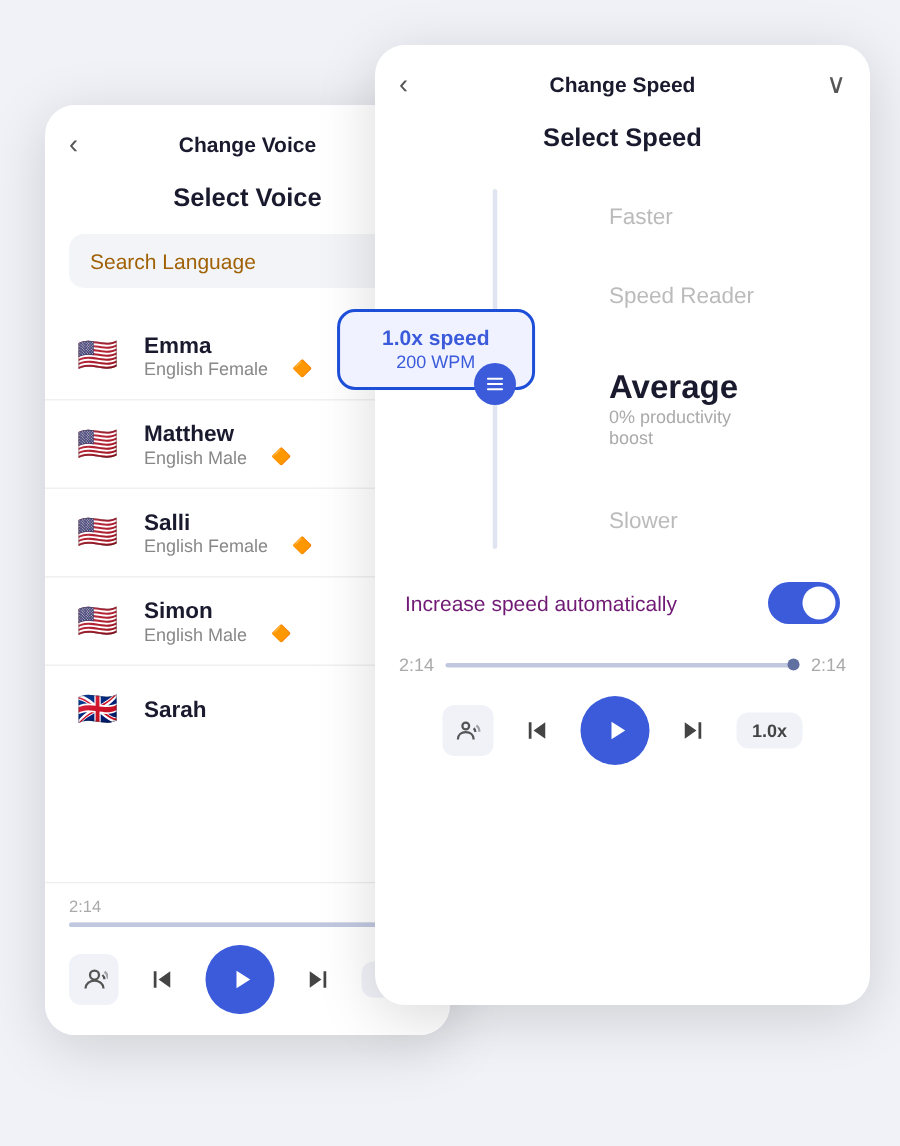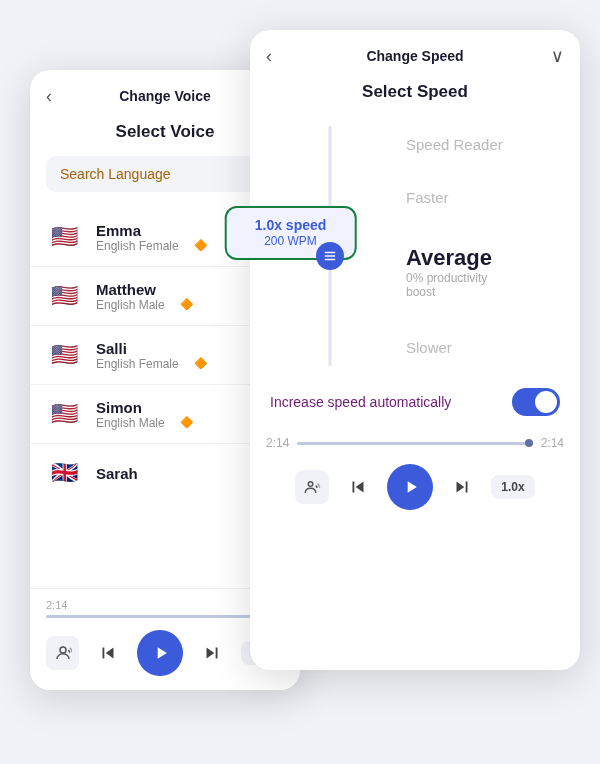--- a/index.html
+++ b/index.html
@@ -216,21 +216,21 @@
 
     
     .speed-slider-area {
       display: flex;
       align-items: stretch;
       padding: 10px 20px 10px;
       min-height: 260px;
     }
     .speed-bubble {
       background: #f0f3ff;
-      border: 2px solid #15803d;
+      border: 2px solid #1d4ed8;
       border-radius: 12px;
       padding: 8px 28px;
       text-align: center;
       color: #3b5bdb;
       font-weight: 700;
       font-size: 14px;
       line-height: 1.3;
       white-space: nowrap;
     }
     .speed-bubble .wpm {
@@ -463,22 +463,22 @@
 
         <div class="v-thumb" style="position:absolute; top:130px; left:50%; transform:translateX(-50%);">
           <svg width="14" height="14" viewBox="0 0 24 24" fill="white">
             <path d="M4 6h16M4 12h16M4 18h16" stroke="white" stroke-width="2.5" stroke-linecap="round"></path>
           </svg>
         </div>
       </div>
     </div>
 
     <div class="speed-labels">
+      <div class="speed-label">Faster</div>
       <div class="speed-label">Speed Reader</div>
-      <div class="speed-label">Faster</div>
       <div style="margin: 4px 0;">
         <div class="speed-label active">Average</div>
         <div class="speed-label-sub">0% productivity<br>boost</div>
       </div>
       <div class="speed-label">Slower</div>
     </div>
   </div>
 
   <div class="toggle-row">
     <span class="toggle-label">Increase speed automatically</span>

